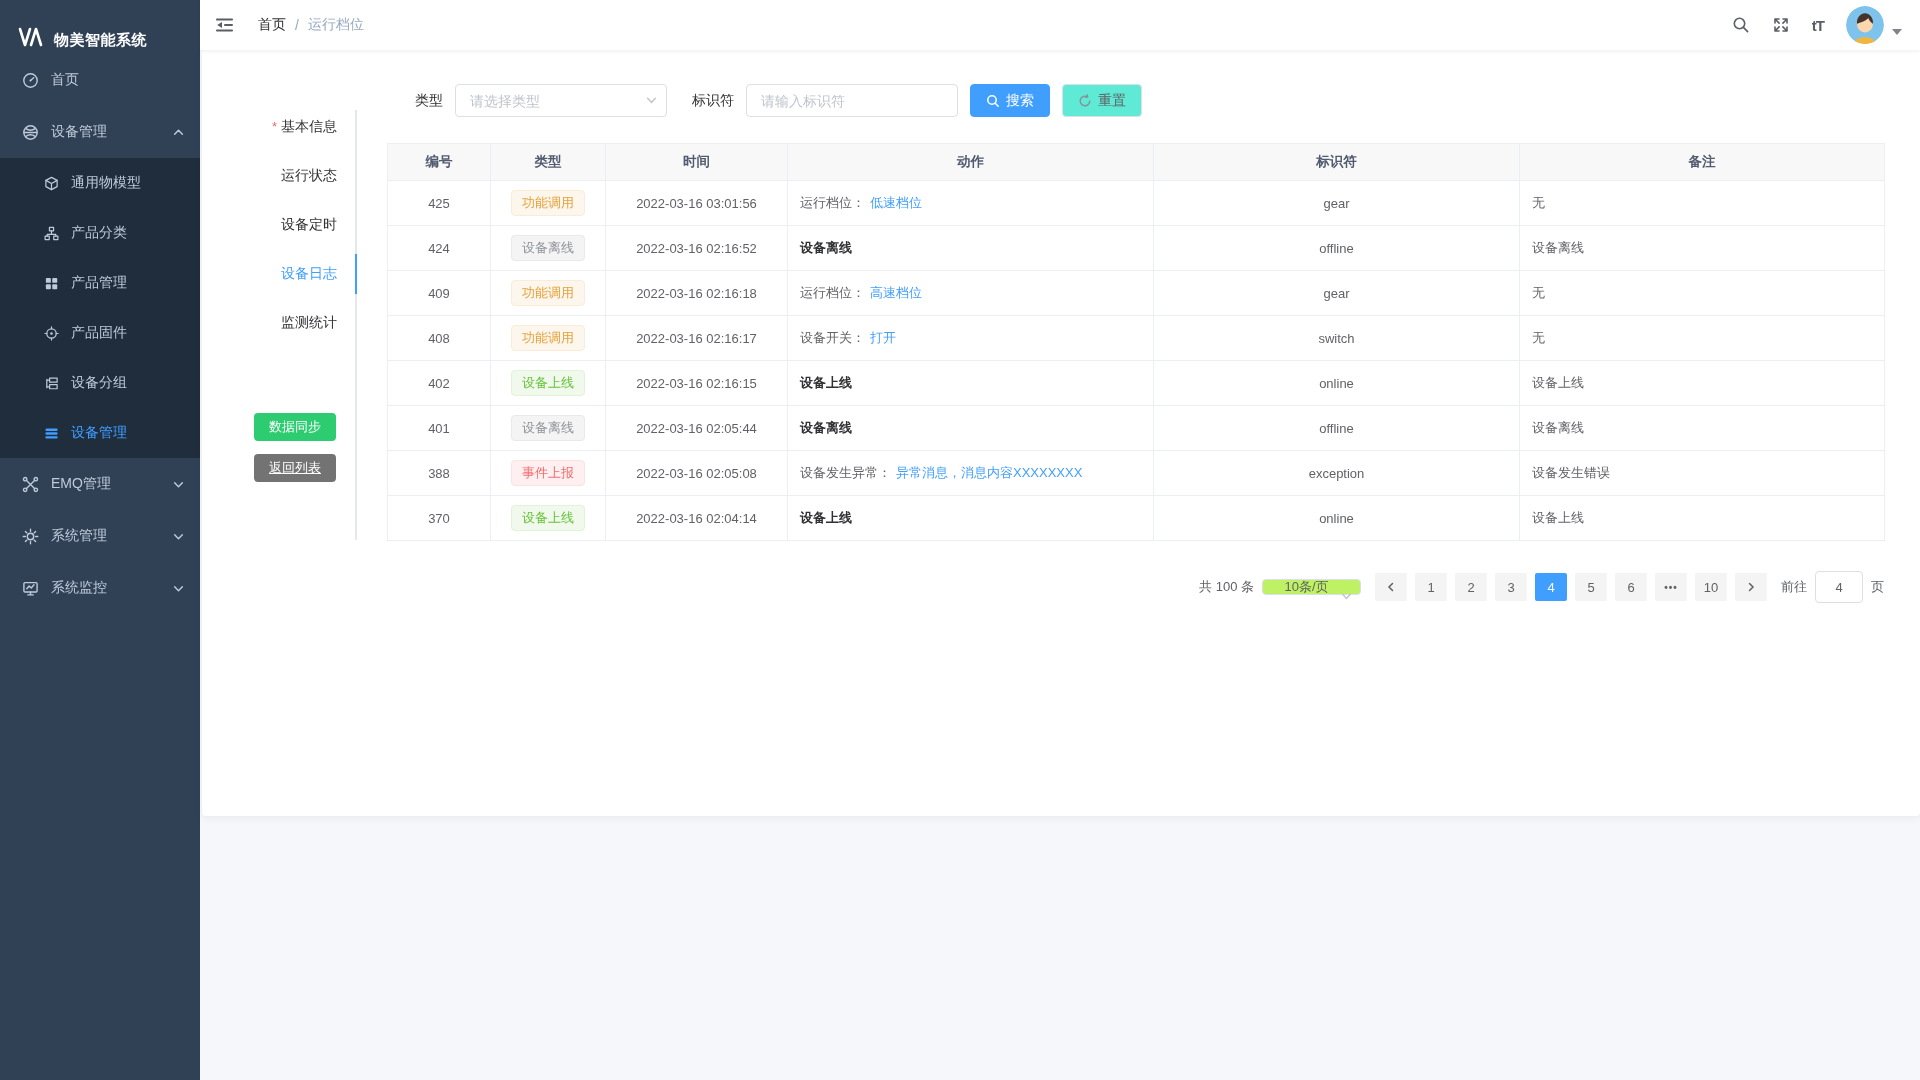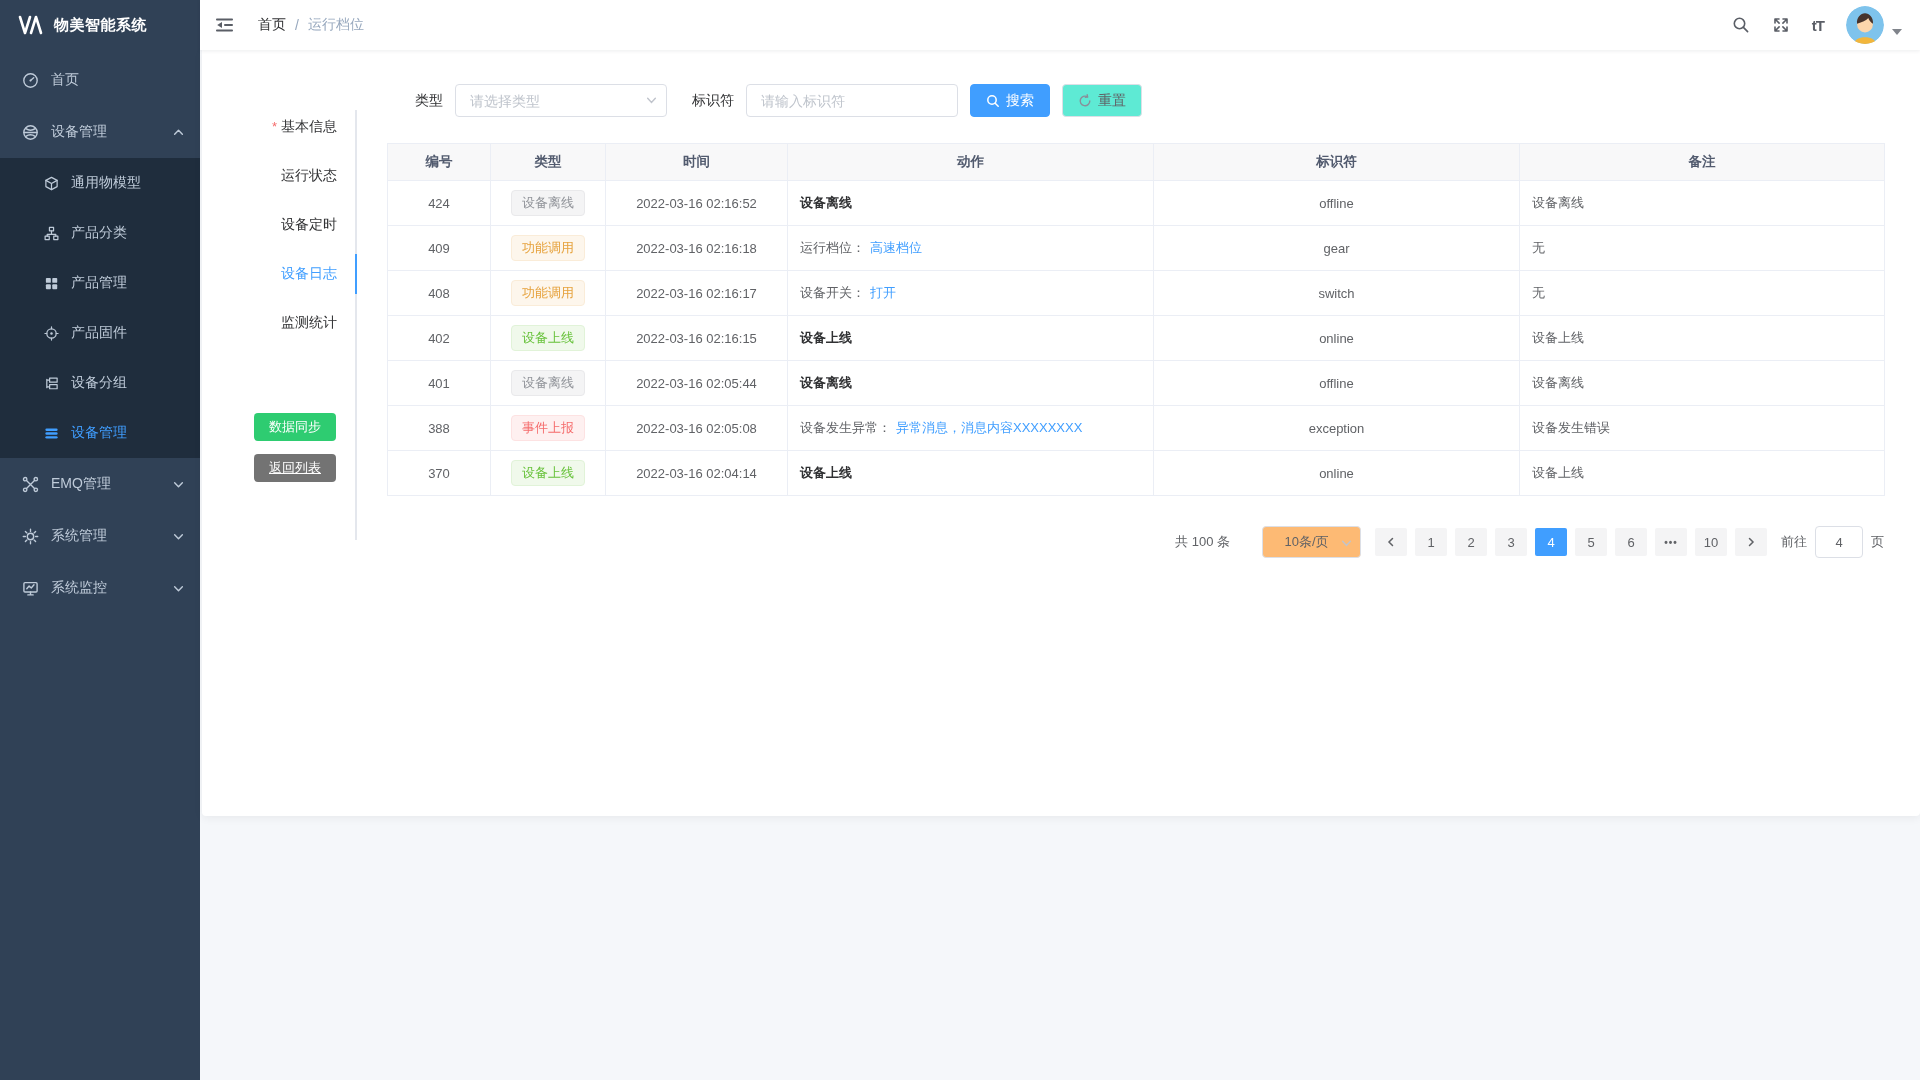--- a/index.html
+++ b/index.html
@@ -1,21 +1,21 @@
 <!DOCTYPE html>
 <html><head>
 <meta charset="utf-8">
 <style>
   * { margin:0; padding:0; box-sizing:border-box; }
   html,body { width:1920px; height:1080px; overflow:hidden; font-family:"Liberation Sans","DejaVu Sans",sans-serif; background:#f5f7fa; }
   .layout { display:flex; width:1920px; height:1080px; }
 
   
   .sidebar { width:200px; height:1080px; background:#304156; flex-shrink:0; display:flex; flex-direction:column; }
-  .logo-row { height:50px; display:flex; align-items:center; padding-left:18px; gap:10px; }
+  .logo-row { height:50px; display:flex; align-items:flex-end; padding-left:18px; gap:10px; }
   .logo-mark { width:26px; height:26px; flex-shrink:0; }
   .logo-title { color:#fff; font-size:15px; font-weight:bold; letter-spacing:.5px; }
   .menu { padding-top:4px; }
   .menu-item { height:52px; display:flex; align-items:center; padding:0 16px 0 22px; color:#bfcbd9; font-size:14px; cursor:pointer; }
   .menu-item .mi-label { margin-left:12px; flex:1; }
   .menu-item svg.mi { width:17px; height:17px; flex-shrink:0; }
   .submenu { background:#1f2d3d; }
   .sub-item { height:50px; display:flex; align-items:center; padding-left:44px; color:#bfcbd9; font-size:14px; cursor:pointer; }
   .sub-item .mi-label { margin-left:12px; }
   .sub-item svg.mi { width:15px; height:15px; }
@@ -79,22 +79,22 @@
   .act-bold { color:#303133; font-weight:bold; }
   .link { color:#409eff; text-decoration:none; cursor:pointer; margin-left:5px; }
   .tag { display:inline-block; height:26px; line-height:24px; padding:0 10px; border-radius:4px; font-size:13px; border:1px solid; }
   .tag.warning { color:#e6a23c; background:#fdf6ec; border-color:#faecd8; }
   .tag.info    { color:#909399; background:#f4f4f5; border-color:#e9e9eb; }
   .tag.success { color:#67c23a; background:#f0f9eb; border-color:#e1f3d8; }
   .tag.danger  { color:#f56c6c; background:#fef0f0; border-color:#fde2e2; }
 
   
   .pager { width:1497px; display:flex; justify-content:flex-end; align-items:center; margin-top:30px; font-size:13px; color:#606266; }
-  .pg-total { margin-right:32px; }
-  .pg-size { position:relative; width:99px; height:32px; border:1px solid #dcdfe6; border-radius:4px; margin-right:14px; display:flex; align-items:center; justify-content:center; cursor:pointer; background:#fdba74; }
+  .pg-total { margin-right:8px; }
+  .pg-size { position:relative; width:99px; height:16px; border:1px solid #dcdfe6; border-radius:4px; margin-right:14px; display:flex; align-items:center; justify-content:center; cursor:pointer; background:#bef264; }
   .pg-size span { margin-right:10px; }
   .pg-size svg { position:absolute; right:8px; top:11px; width:11px; height:11px; }
   .pg-btns { display:flex; align-items:center; gap:8px; }
   .pg-btn { min-width:32px; height:28px; background:#f4f4f5; color:#606266; border-radius:2px; display:flex; align-items:center; justify-content:center; cursor:pointer; font-size:13px; padding:0 4px; }
   .pg-btn.active { background:#409eff; color:#fff; }
   .pg-btn.dots { letter-spacing:1px; font-size:10px; font-weight:bold; }
   .pg-goto { display:flex; align-items:center; margin-left:14px; gap:8px; }
   .pg-goto input { width:48px; height:32px; border:1px solid #dcdfe6; border-radius:4px; text-align:center; font-size:13px; color:#606266; outline:none; font-family:inherit; }
 
   svg.stroke { fill:none; stroke:#bfcbd9; stroke-width:1.3; stroke-linecap:round; stroke-linejoin:round; }
@@ -343,20 +343,28 @@
               <tr>
                 <th>编号</th>
                 <th>类型</th>
                 <th>时间</th>
                 <th>动作</th>
                 <th>标识符</th>
                 <th>备注</th>
               </tr>
             </thead>
             <tbody>
+              <tr>
+                <td class="c">425</td>
+                <td class="c"><span class="tag warning">功能调用</span></td>
+                <td class="c">2022-03-16 03:01:56</td>
+                <td class="l"><span>运行档位：</span><a class="link">低速档位</a></td>
+                <td class="c">gear</td>
+                <td class="l">无</td>
+              </tr>
               <tr>
                 <td class="c">424</td>
                 <td class="c"><span class="tag info">设备离线</span></td>
                 <td class="c">2022-03-16 02:16:52</td>
                 <td class="l"><span class="act-bold">设备离线</span></td>
                 <td class="c">offline</td>
                 <td class="l">设备离线</td>
               </tr>
               <tr>
                 <td class="c">409</td>

